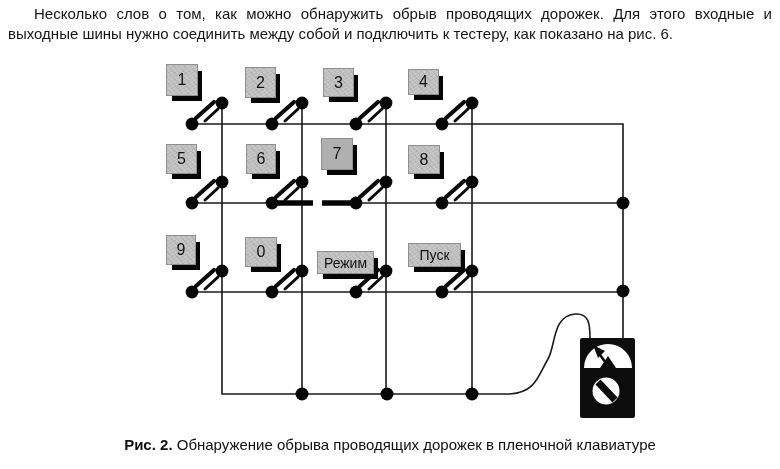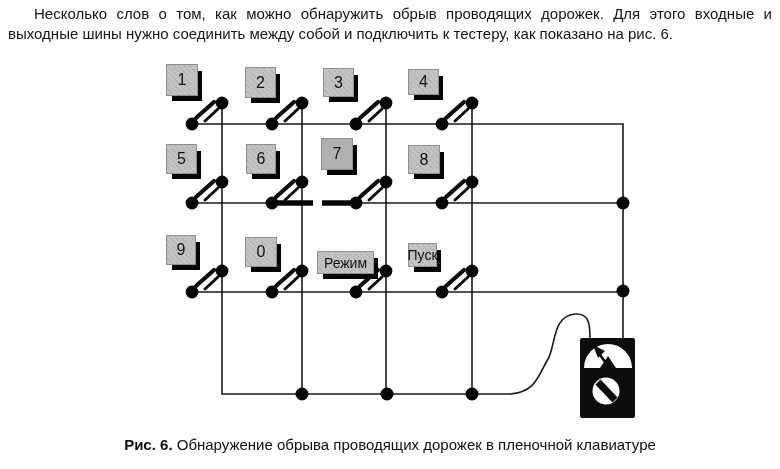--- a/index.html
+++ b/index.html
@@ -147,19 +147,19 @@
   <div class="key" style="left:245px;top:67px;width:31px;height:31px">2</div>
   <div class="key" style="left:323px;top:68px;width:31px;height:29px">3</div>
   <div class="key" style="left:408px;top:69px;width:31px;height:26px">4</div>
   <div class="key" style="left:166px;top:144px;width:31px;height:30px">5</div>
   <div class="key" style="left:246px;top:144px;width:30px;height:30px">6</div>
   <div class="key dark" style="left:321px;top:138px;width:32px;height:32px">7</div>
   <div class="key" style="left:408px;top:145px;width:32px;height:29px">8</div>
   <div class="key" style="left:166px;top:235px;width:30px;height:30px">9</div>
   <div class="key" style="left:245px;top:237px;width:32px;height:30px">0</div>
   <div class="key wide" style="left:317px;top:251px;width:57px;height:23px">Режим</div>
-  <div class="key wide" style="left:408px;top:243px;width:29px;height:24px">Пуск</div>
+  <div class="key wide" style="left:408px;top:243px;width:53px;height:24px">Пуск</div>
 
   <div id="caption">
-    <span class="lbl">Рис. 6.</span><span class="txt"> Обнаружение обрыва проводящих дорожек в пленочной клавиатуре</span>
+    <span class="lbl">Рис. 2.</span><span class="txt"> Обнаружение обрыва проводящих дорожек в пленочной клавиатуре</span>
   </div>
 
 </div>
 
 </body></html>

